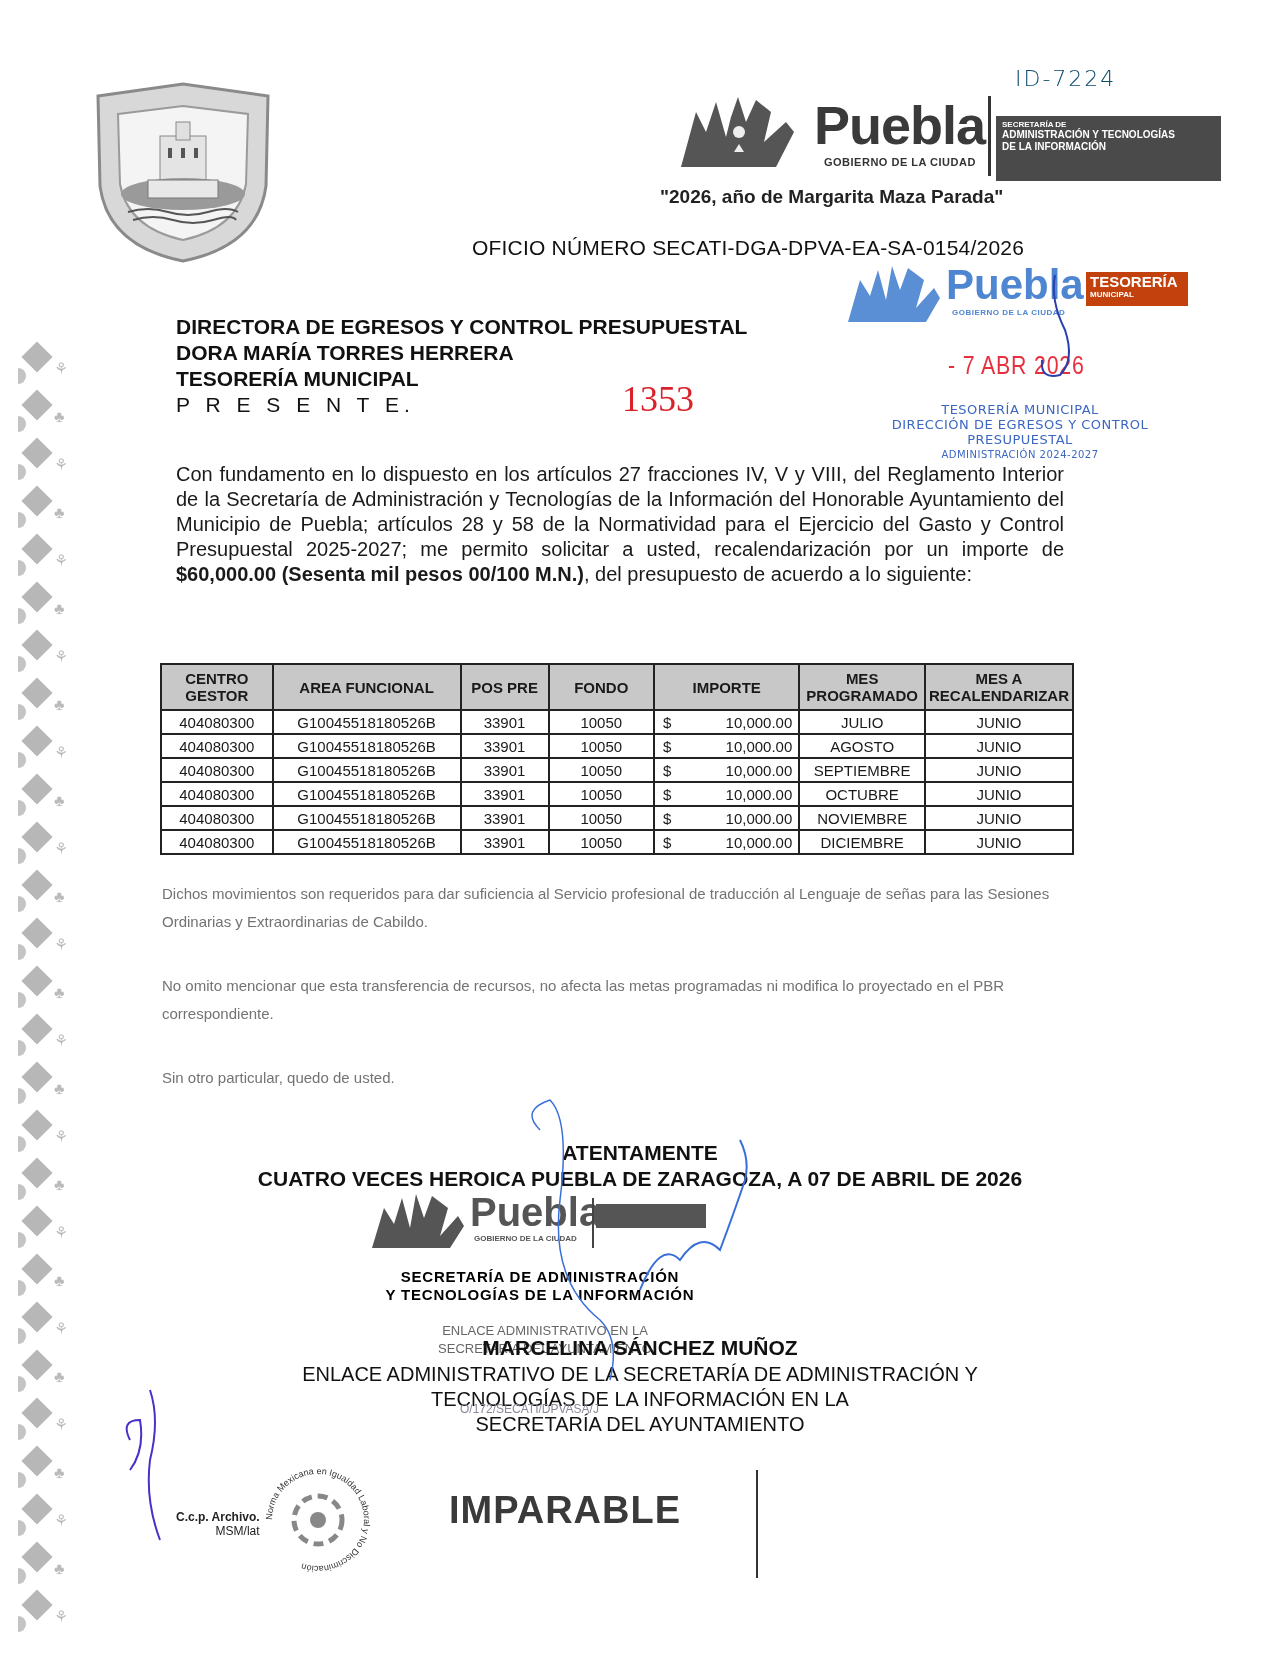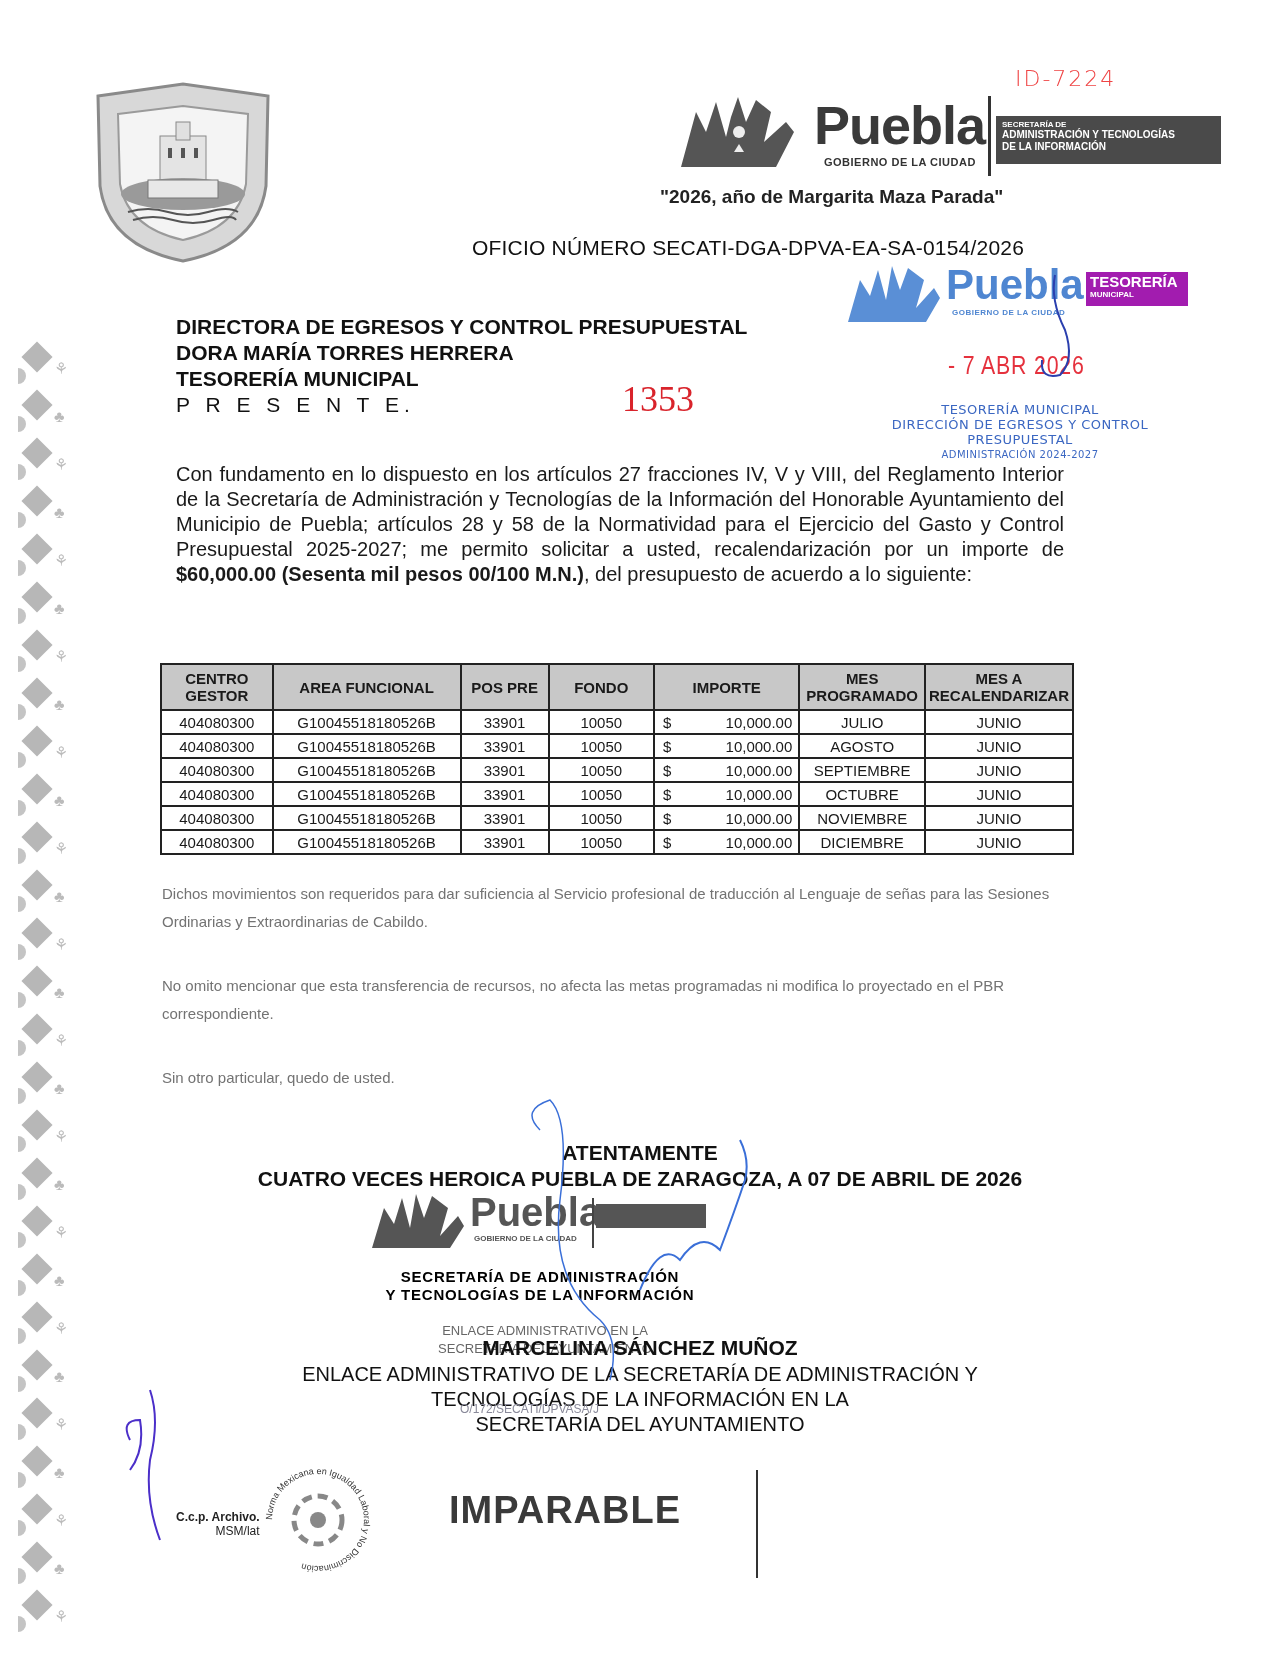--- a/index.html
+++ b/index.html
@@ -12,45 +12,45 @@
   .border-strip { left: 18px; top: 340px; width: 58px; height: 1300px; }
   .border-strip .motif { width: 58px; height: 48px; position: relative; }
   .border-strip .diamond { position: absolute; left: 8px; top: 6px; width: 22px; height: 22px; background: #b7b7b7; transform: rotate(45deg); }
   .border-strip .leaf { position: absolute; left: 36px; top: 20px; width: 14px; height: 18px; color: #bbbbbb; font-size: 16px; line-height: 18px; }
   .border-strip .half { position: absolute; left: 0; top: 28px; width: 8px; height: 16px; background: #c4c4c4; border-radius: 0 8px 8px 0; }
 
   
   .crest { left: 88px; top: 76px; width: 190px; height: 190px; }
 
   
-  .id-note { left: 1015px; top: 66px; font-family: "DejaVu Sans", sans-serif; font-size: 22px; color: #ef4444; letter-spacing: 2px; font-weight: 300; }
+  .id-note { left: 1015px; top: 66px; font-family: "DejaVu Sans", sans-serif; font-size: 22px; color: #0c4a6e; letter-spacing: 2px; font-weight: 300; }
   .logo-block { left: 676px; top: 88px; width: 545px; height: 90px; }
   .logo-art { position: absolute; left: 0; top: 4px; width: 135px; height: 80px; }
   .logo-word { position: absolute; left: 138px; top: 10px; font-size: 54px; font-weight: bold; color: #3a3a3a; letter-spacing: -1px; line-height: 54px; }
   .logo-sub { position: absolute; left: 148px; top: 68px; font-size: 11px; font-weight: bold; color: #333; letter-spacing: 0.5px; }
   .logo-sep { position: absolute; left: 312px; top: 8px; width: 3px; height: 80px; background: #333; }
-  .logo-sec { position: absolute; left: 320px; top: 28px; width: 225px; height: 48px; background: #4a4a4a; color: #fff; padding: 4px 6px; }
+  .logo-sec { position: absolute; left: 320px; top: 28px; width: 225px; height: 65px; background: #4a4a4a; color: #fff; padding: 4px 6px; }
   .logo-sec .l1 { font-size: 8px; font-weight: bold; }
   .logo-sec .l2, .logo-sec .l3 { font-size: 10px; font-weight: bold; line-height: 12px; }
 
   .motto { left: 660px; top: 186px; font-size: 19px; font-weight: bold; color: #222; }
   .oficio { left: 472px; top: 236px; font-size: 21px; font-weight: normal; color: #111; letter-spacing: 0.2px; }
 
   
   .recipient { left: 176px; top: 314px; font-size: 21px; font-weight: bold; line-height: 26px; color: #111; }
   .recipient .presente { font-weight: normal; letter-spacing: 5px; }
 
   .red-number { left: 622px; top: 378px; font-family: "Liberation Serif", serif; font-size: 36px; color: #d9232b; }
 
   
   .stamp-logo { left: 846px; top: 262px; width: 350px; height: 70px; color: #4a7dc7; }
   .stamp-logo .art { position: absolute; left: 0; top: 0; width: 95px; height: 62px; }
   .stamp-logo .word { position: absolute; left: 100px; top: 0; font-size: 42px; font-weight: bold; color: #4f86d1; line-height: 46px; }
   .stamp-logo .sub { position: absolute; left: 106px; top: 46px; font-size: 8px; font-weight: bold; color: #4f86d1; letter-spacing: 0.5px; }
-  .stamp-logo .box { position: absolute; left: 240px; top: 10px; width: 102px; height: 34px; background: #a21caf; color: #fff; font-size: 15px; font-weight: bold; padding: 2px 4px; line-height: 16px; }
+  .stamp-logo .box { position: absolute; left: 240px; top: 10px; width: 102px; height: 34px; background: #c2410c; color: #fff; font-size: 15px; font-weight: bold; padding: 2px 4px; line-height: 16px; }
   .stamp-logo .box .small { font-size: 8px; display: block; line-height: 10px; }
   .stamp-date { left: 948px; top: 350px; font-family: "Liberation Sans Narrow", "Liberation Sans", sans-serif; font-size: 26px; color: #e5313d; transform: scaleX(0.82); transform-origin: left; letter-spacing: 1px; }
   .stamp-text { left: 870px; top: 402px; width: 300px; text-align: center; font-family: "DejaVu Sans", sans-serif; font-size: 13px; color: #3b67c2; line-height: 15px; letter-spacing: 0.5px; }
   .stamp-text .tiny { font-size: 10px; }
 
   
   .para1 { left: 176px; top: 462px; width: 888px; font-family: "Liberation Sans", sans-serif; font-size: 20px; line-height: 25px; text-align: justify; color: #1a1a1a; }
   .para1 b { font-weight: bold; }
 
   

